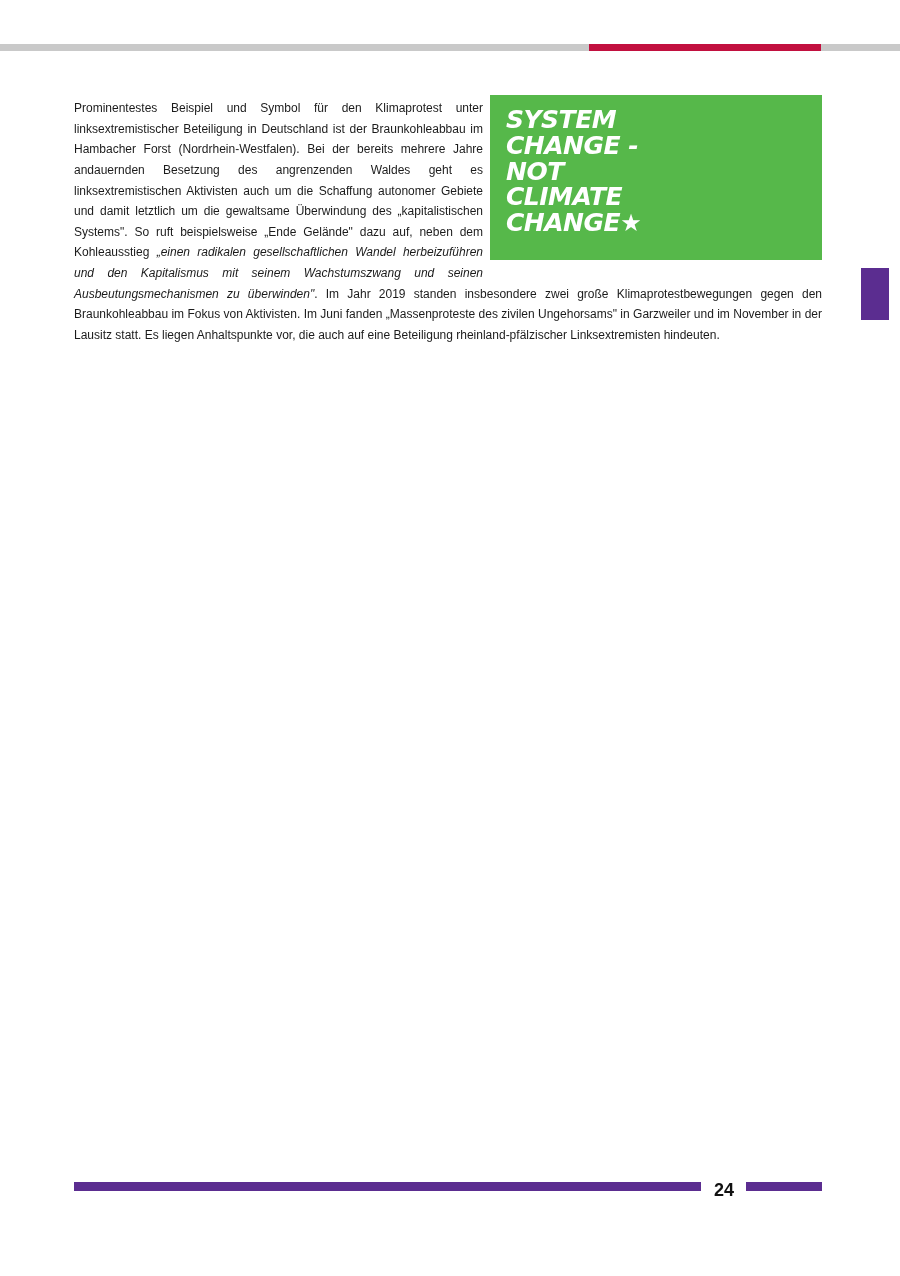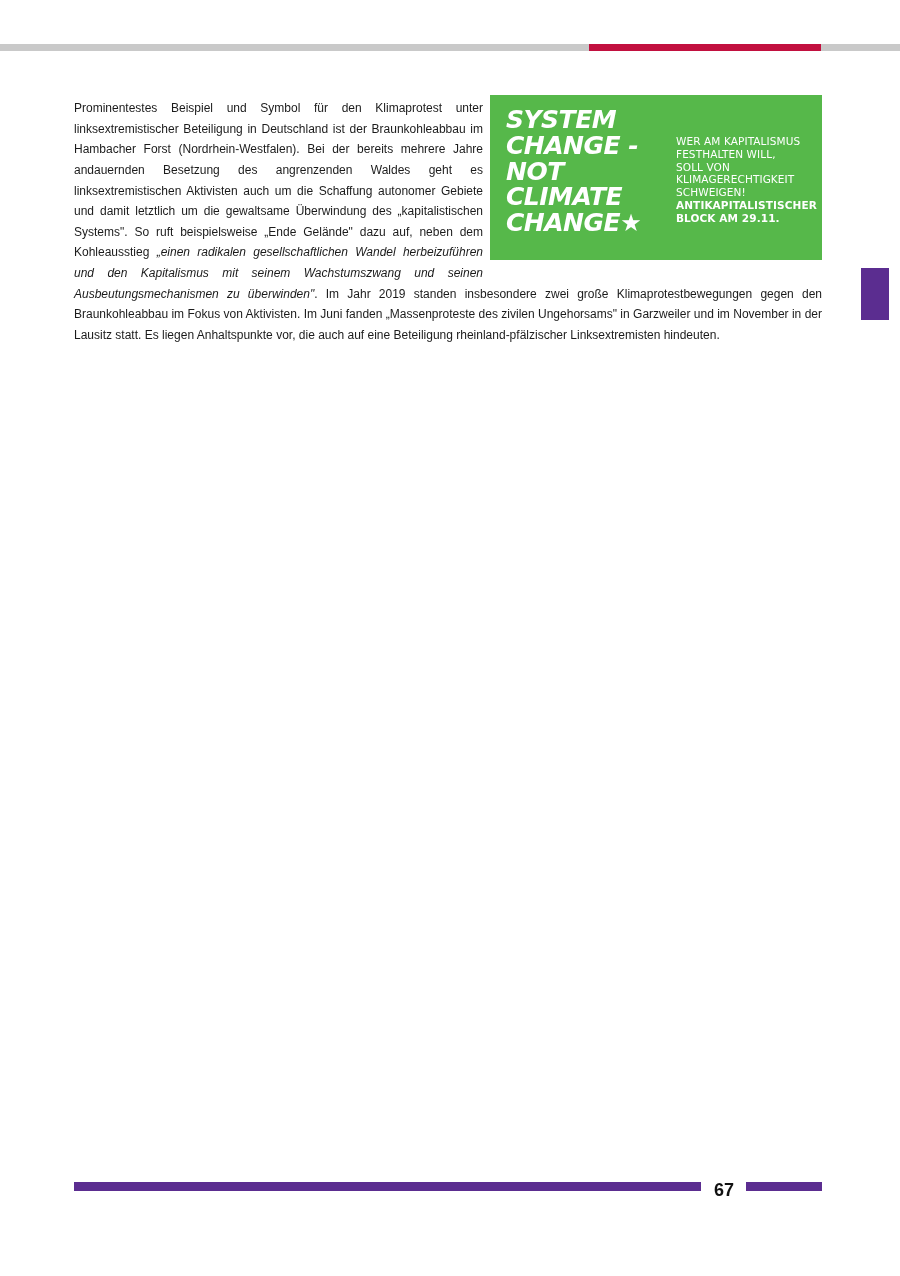--- a/index.html
+++ b/index.html
@@ -140,30 +140,21 @@
 <body>
 
 <div class="top-rule-gray"></div>
 <div class="top-rule-red"></div>
 <div class="side-tab"></div>
 
 <div class="content">
 
   <div class="figure">
     <div class="poster-left"><span>SYSTEM</span><br><span>CHANGE -</span><br><span>NOT</span><br><span>CLIMATE</span><br><span>CHANGE</span><span class="star">★</span></div>
-    <div class="poster-right">
-      <div>WER AM KAPITALISMUS</div>
-      <div>FESTHALTEN WILL,</div>
-      <div>SOLL VON</div>
-      <div>KLIMAGERECHTIGKEIT</div>
-      <div>SCHWEIGEN!</div>
-      <div class="bold-line">ANTIKAPITALISTISCHER</div>
-      <div class="bold-line">BLOCK AM 29.11.</div>
-    </div>
   </div>
 
   <p class="body-text"><span>Prominentestes Beispiel und Symbol für den Klimaprotest unter linksextremistischer Beteiligung in Deutschland ist der Braunkohleabbau im Hambacher Forst (Nordrhein-Westfalen). Bei der bereits mehrere Jahre andauernden Besetzung des angrenzenden Waldes geht es linksextremistischen Aktivisten auch um die Schaffung autonomer Gebiete und damit letztlich um die gewaltsame Überwindung des „kapitalistischen Systems". So ruft beispielsweise „Ende Gelände" dazu auf, neben dem Kohleausstieg </span><span class="quote-italic">„einen radikalen gesellschaftlichen Wandel herbeizuführen und den Kapitalismus mit seinem Wachstumszwang und seinen Ausbeutungsmechanismen zu überwinden"</span><span>. Im Jahr 2019 standen insbesondere zwei große Klimaprotestbewegungen gegen den Braunkohleabbau im Fokus von Aktivisten. Im Juni fanden „Massenproteste des zivilen Ungehorsams" in Garzweiler und im November in der Lausitz statt. Es liegen Anhaltspunkte vor, die auch auf eine Beteiligung rheinland-pfälzischer Linksextremisten hindeuten.</span></p>
 
 </div>
 
 <div class="footer-bar-left"></div>
-<div class="page-number">67</div>
+<div class="page-number">24</div>
 <div class="footer-bar-right"></div>
 
 </body></html>

